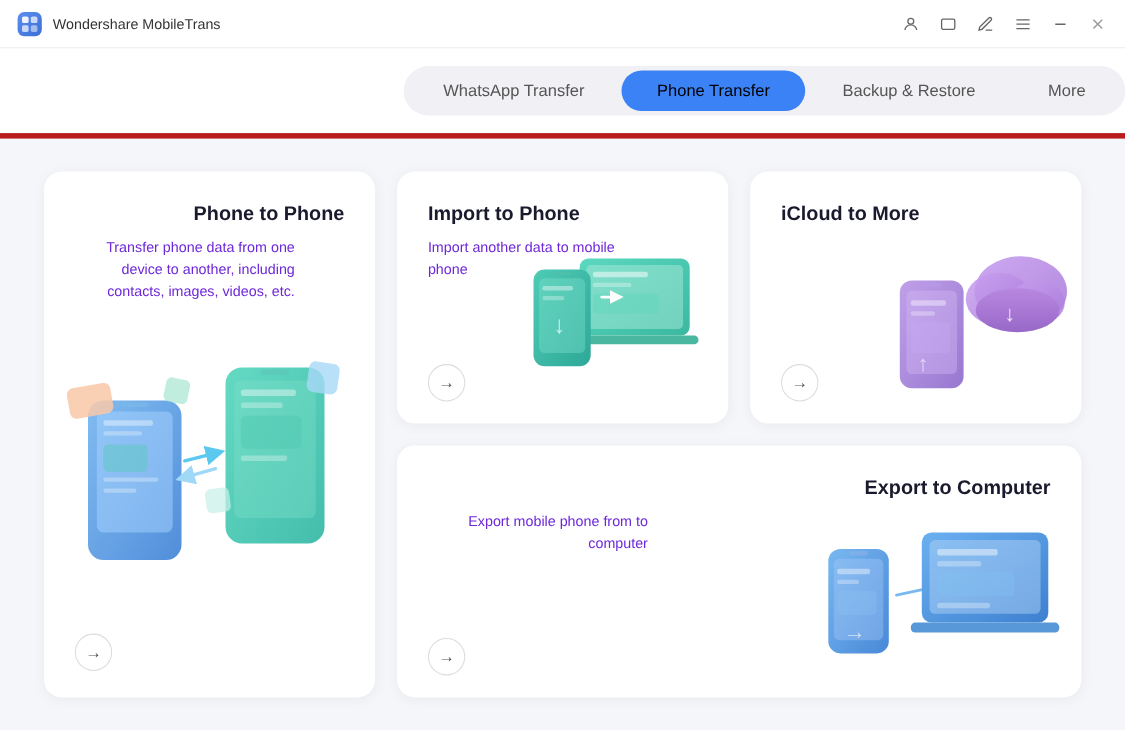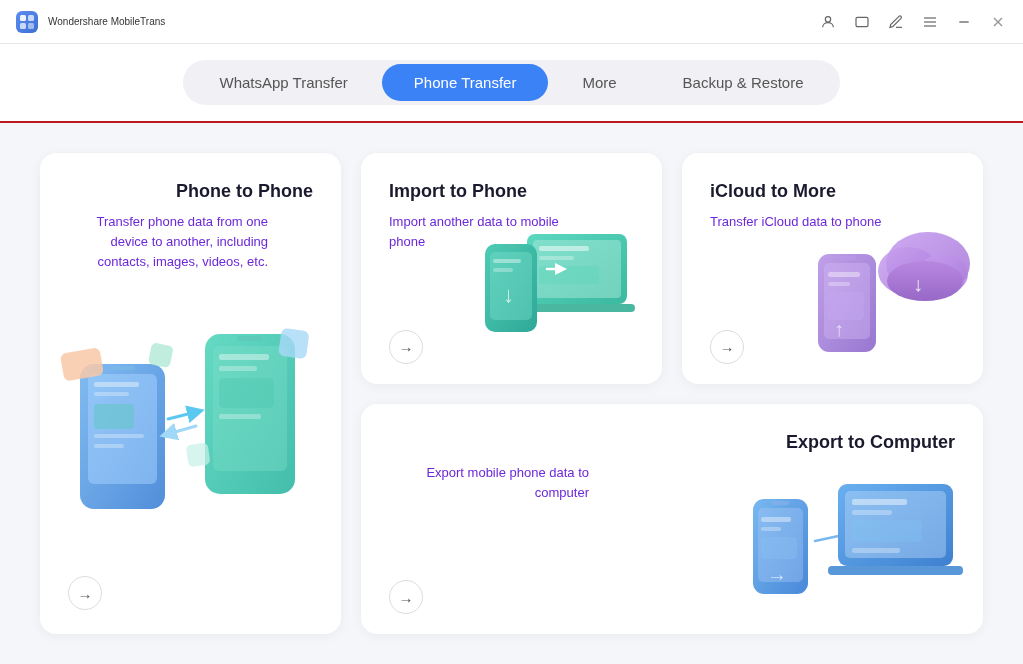--- a/index.html
+++ b/index.html
@@ -28,21 +28,21 @@
       height: 22px;
       border-radius: 6px;
       background: linear-gradient(135deg, #5b8ef0 0%, #3d6fd4 100%);
       display: flex;
       align-items: center;
       justify-content: center;
       margin-right: 10px;
       flex-shrink: 0;
     }
     .titlebar-title {
-      font-size: 10px;
+      font-size: 13px;
       color: #333;
       font-weight: 500;
       flex: 1;
     }
     .titlebar-controls {
       display: flex;
       align-items: center;
       gap: 16px;
     }
     .titlebar-control {
@@ -56,23 +56,23 @@
       font-size: 14px;
     }
     .titlebar-control.close { color: #999; }
     .titlebar-control svg { width: 16px; height: 16px; }
 
     
     .nav-area {
       background: #ffffff;
       padding: 16px 0 0 0;
       display: flex;
-      justify-content: center;
+      justify-content: flex-end;
       flex-shrink: 0;
-      border-bottom: 2px solid #b91c1c;
+      border-bottom: 5px solid #b91c1c;
     }
     .nav-tabs {
       display: flex;
       align-items: center;
       background: #f0f0f5;
       border-radius: 30px;
       padding: 4px;
       gap: 2px;
       margin-bottom: 16px;
     }
@@ -81,21 +81,21 @@
       border-radius: 25px;
       font-size: 15px;
       cursor: pointer;
       color: #555;
       font-weight: 400;
       white-space: nowrap;
       transition: all 0.2s;
     }
     .nav-tab.active {
       background: #3b82f6;
-      color: #ffffff;
+      color: #000000;
       font-weight: 500;
     }
 
     
     .main-content {
       flex: 1;
       padding: 30px 40px;
       display: grid;
       grid-template-columns: 1fr 1fr 1fr;
       grid-template-rows: 1fr 1fr;
@@ -241,22 +241,22 @@
           <line x1="18" y1="6" x2="6" y2="18"></line>
       </svg>
     </div>
   </div>
 </div>
 
 <div class="nav-area">
   <div class="nav-tabs">
     <div class="nav-tab">WhatsApp Transfer</div>
     <div class="nav-tab active">Phone Transfer</div>
+    <div class="nav-tab">Backup &amp; Restore</div>
     <div class="nav-tab">More</div>
-    <div class="nav-tab">Backup &amp; Restore</div>
   </div>
 </div>
 
 <div class="main-content">
 
   <div class="card large">
     <div class="card-text">
       <div class="card-title">Phone to Phone</div>
       <div class="card-desc">Transfer phone data from one device to another, including contacts, images, videos, etc.</div>
     </div>
@@ -362,21 +362,20 @@
           <path d="M0,0 L0,5 L5,2.5 z" fill="white"></path>
         </marker>
       </defs>
     </svg>
     <div class="card-arrow">→</div>
   </div>
 
   <div class="card small" style="grid-column:3; grid-row:1;">
     <div class="card-text">
       <div class="card-title">iCloud to More</div>
-      <div class="card-desc">Transfer iCloud data to phone</div>
     </div>
 
     <svg style="position:absolute; right:-5px; bottom:15px; width:175px; height:155px;" viewBox="0 0 175 155" fill="none" xmlns="http://www.w3.org/2000/svg">
 
       <g transform="translate(60, 5)">
         <ellipse cx="55" cy="45" rx="42" ry="32" fill="url(#cloudPurple)" opacity="0.9"></ellipse>
         <ellipse cx="35" cy="52" rx="30" ry="24" fill="url(#cloudPurple)" opacity="0.85"></ellipse>
         <ellipse cx="70" cy="55" rx="25" ry="20" fill="url(#cloudPurple)" opacity="0.85"></ellipse>
         <ellipse cx="52" cy="62" rx="38" ry="20" fill="url(#cloudPurpleBase)"></ellipse>
 
@@ -406,21 +405,21 @@
           <stop offset="100%" stop-color="#9878d0"></stop>
         </linearGradient>
       </defs>
     </svg>
     <div class="card-arrow">→</div>
   </div>
 
   <div class="card small" style="grid-column:2 / span 2; grid-row:2;text-align:right;">
     <div class="card-text">
       <div class="card-title">Export to Computer</div>
-      <div class="card-desc">Export mobile phone data to computer</div>
+      <div class="card-desc">Export mobile phone from to computer</div>
     </div>
 
     <svg style="position:absolute; right:10px; bottom:10px; width:230px; height:155px;" viewBox="0 0 230 155" fill="none" xmlns="http://www.w3.org/2000/svg">
 
       <g transform="translate(10, 30)">
         <rect x="0" y="0" width="55" height="95" rx="11" fill="url(#phoneBlue2)"></rect>
         <rect x="5" y="9" width="45" height="74" rx="5" fill="#a8c8f8" opacity="0.4"></rect>
         <rect x="19" y="2" width="17" height="4" rx="2" fill="#88b0e8" opacity="0.7"></rect>
         <rect x="8" y="18" width="30" height="5" rx="2" fill="white" opacity="0.4"></rect>
         <rect x="8" y="28" width="20" height="4" rx="2" fill="white" opacity="0.3"></rect>

